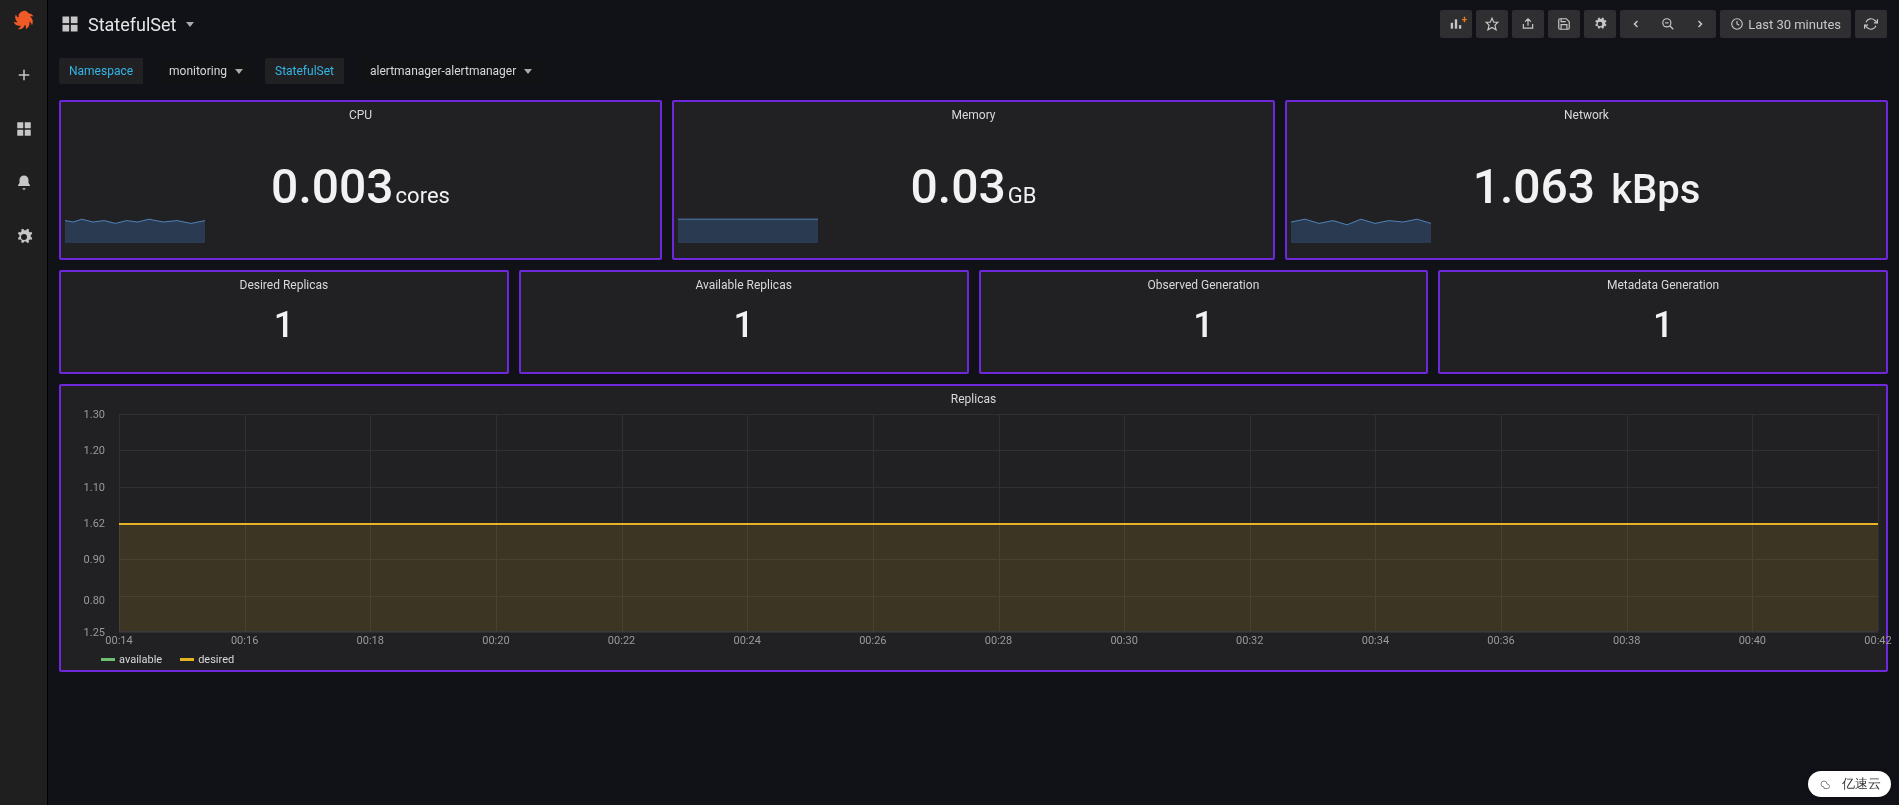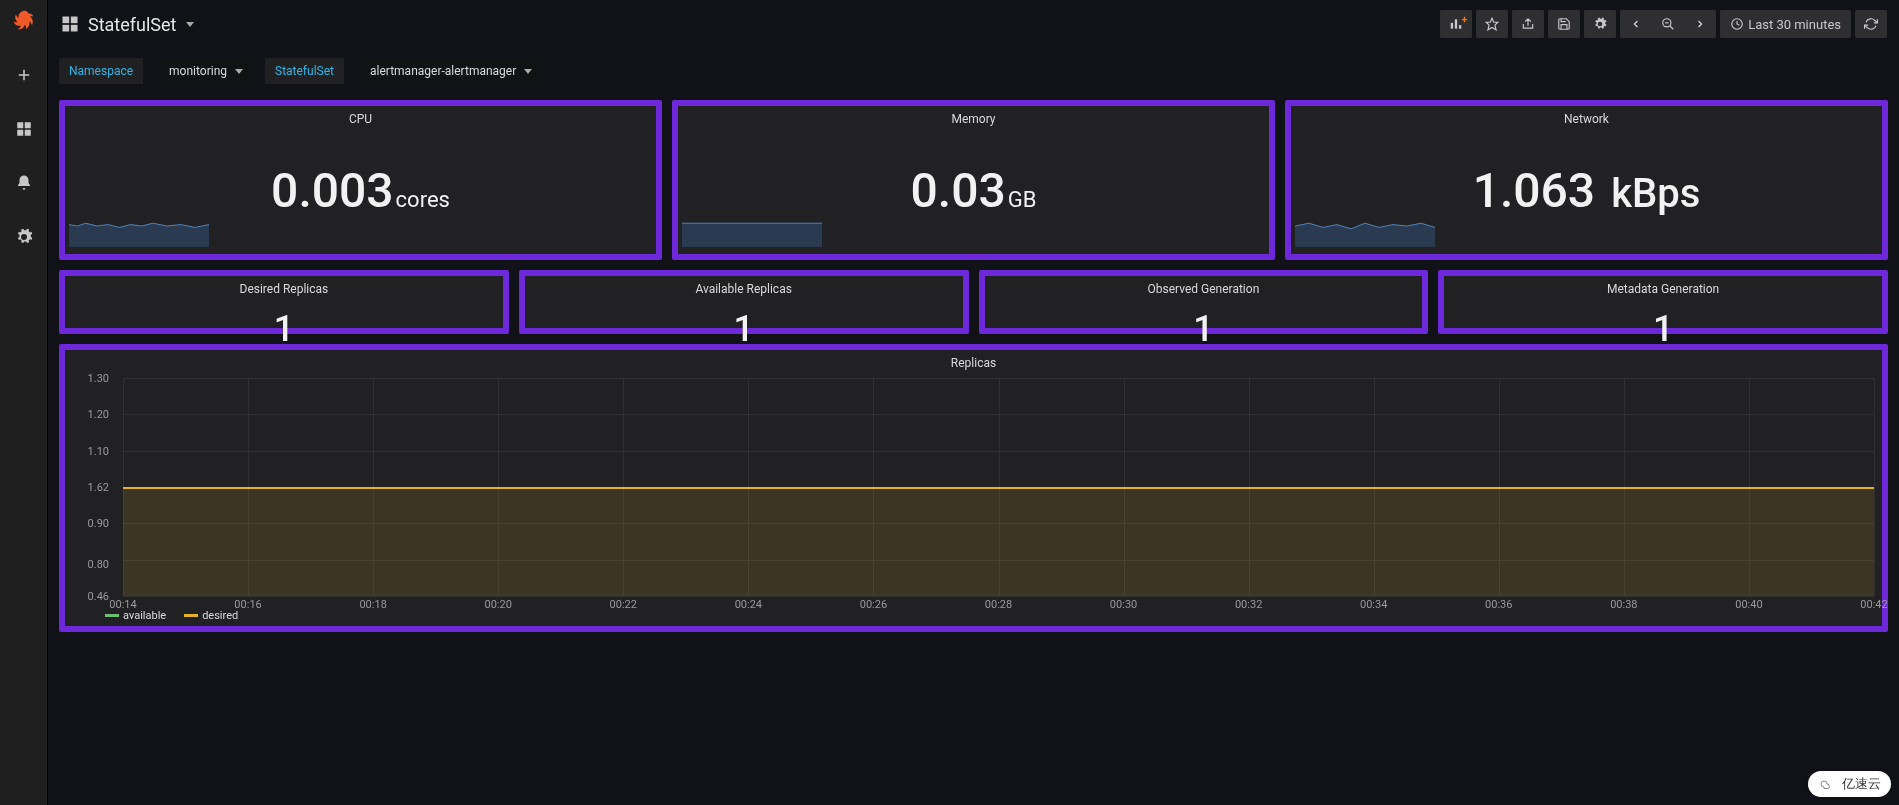--- a/index.html
+++ b/index.html
@@ -138,21 +138,21 @@
   bottom: 0;
   padding: 0 11px;
 }
 .row {
   display: flex;
   gap: 10px;
   margin-bottom: 10px;
 }
 .panel {
   background: #212124;
-  border: 6px solid #6d28d9;
+  border: 2px solid #6d28d9;
   border-radius: 2px;
   position: relative;
 }
 .panel-title {
   text-align: center;
   font-size: 12px;
   color: #d8d9da;
   padding: 6px 0 4px;
 }
 .row1 .panel { flex: 1; height: 160px; }
@@ -175,21 +175,21 @@
   font-weight: 400;
   color: #f2f2f2;
   margin-left: 2px;
 }
 .spark {
   position: absolute;
   left: 4px; right: 4px;
   bottom: 3px;
   height: 42px;
 }
-.row2 .panel { flex: 1; height: 64px; }
+.row2 .panel { flex: 1; height: 104px; }
 .singlestat {
   font-size: 36px;
   font-weight: 500;
   color: #f2f2f2;
   text-align: center;
   margin-top: 8px;
 }
 .panel-chart { height: 288px; flex: 1; display: flex; flex-direction: column; }
 .graph-wrap {
   flex: 1;
@@ -472,21 +472,21 @@
     <div class="panel panel-chart">
       <div class="panel-title">Replicas</div>
       <div class="graph-wrap">
         <div class="y-axis" id="y-axis">
             <div class="y-tick" style="top: 0px;">1.30</div>
             <div class="y-tick" style="top: 36.3333px;">1.20</div>
             <div class="y-tick" style="top: 72.6667px;">1.10</div>
             <div class="y-tick" style="top: 109px;">1.62</div>
             <div class="y-tick" style="top: 145.333px;">0.90</div>
             <div class="y-tick" style="top: 186px;">0.80</div>
-            <div class="y-tick" style="top: 218px;">0.46</div>
+            <div class="y-tick" style="top: 218px;">1.25</div>
           </div>
         <div class="plot" id="plot">
             <div class="grid-h" style="top: 0px;"></div>
             <div class="grid-h" style="top: 36.3333px;"></div>
             <div class="grid-h" style="top: 72.6667px;"></div>
             <div class="grid-h" style="top: 109px;"></div>
             <div class="grid-h" style="top: 145.333px;"></div>
             <div class="grid-h" style="top: 181.667px;"></div>
             <div class="grid-h" style="top: 218px;"></div>
             <div class="grid-v" style="left: 0%;"></div>

